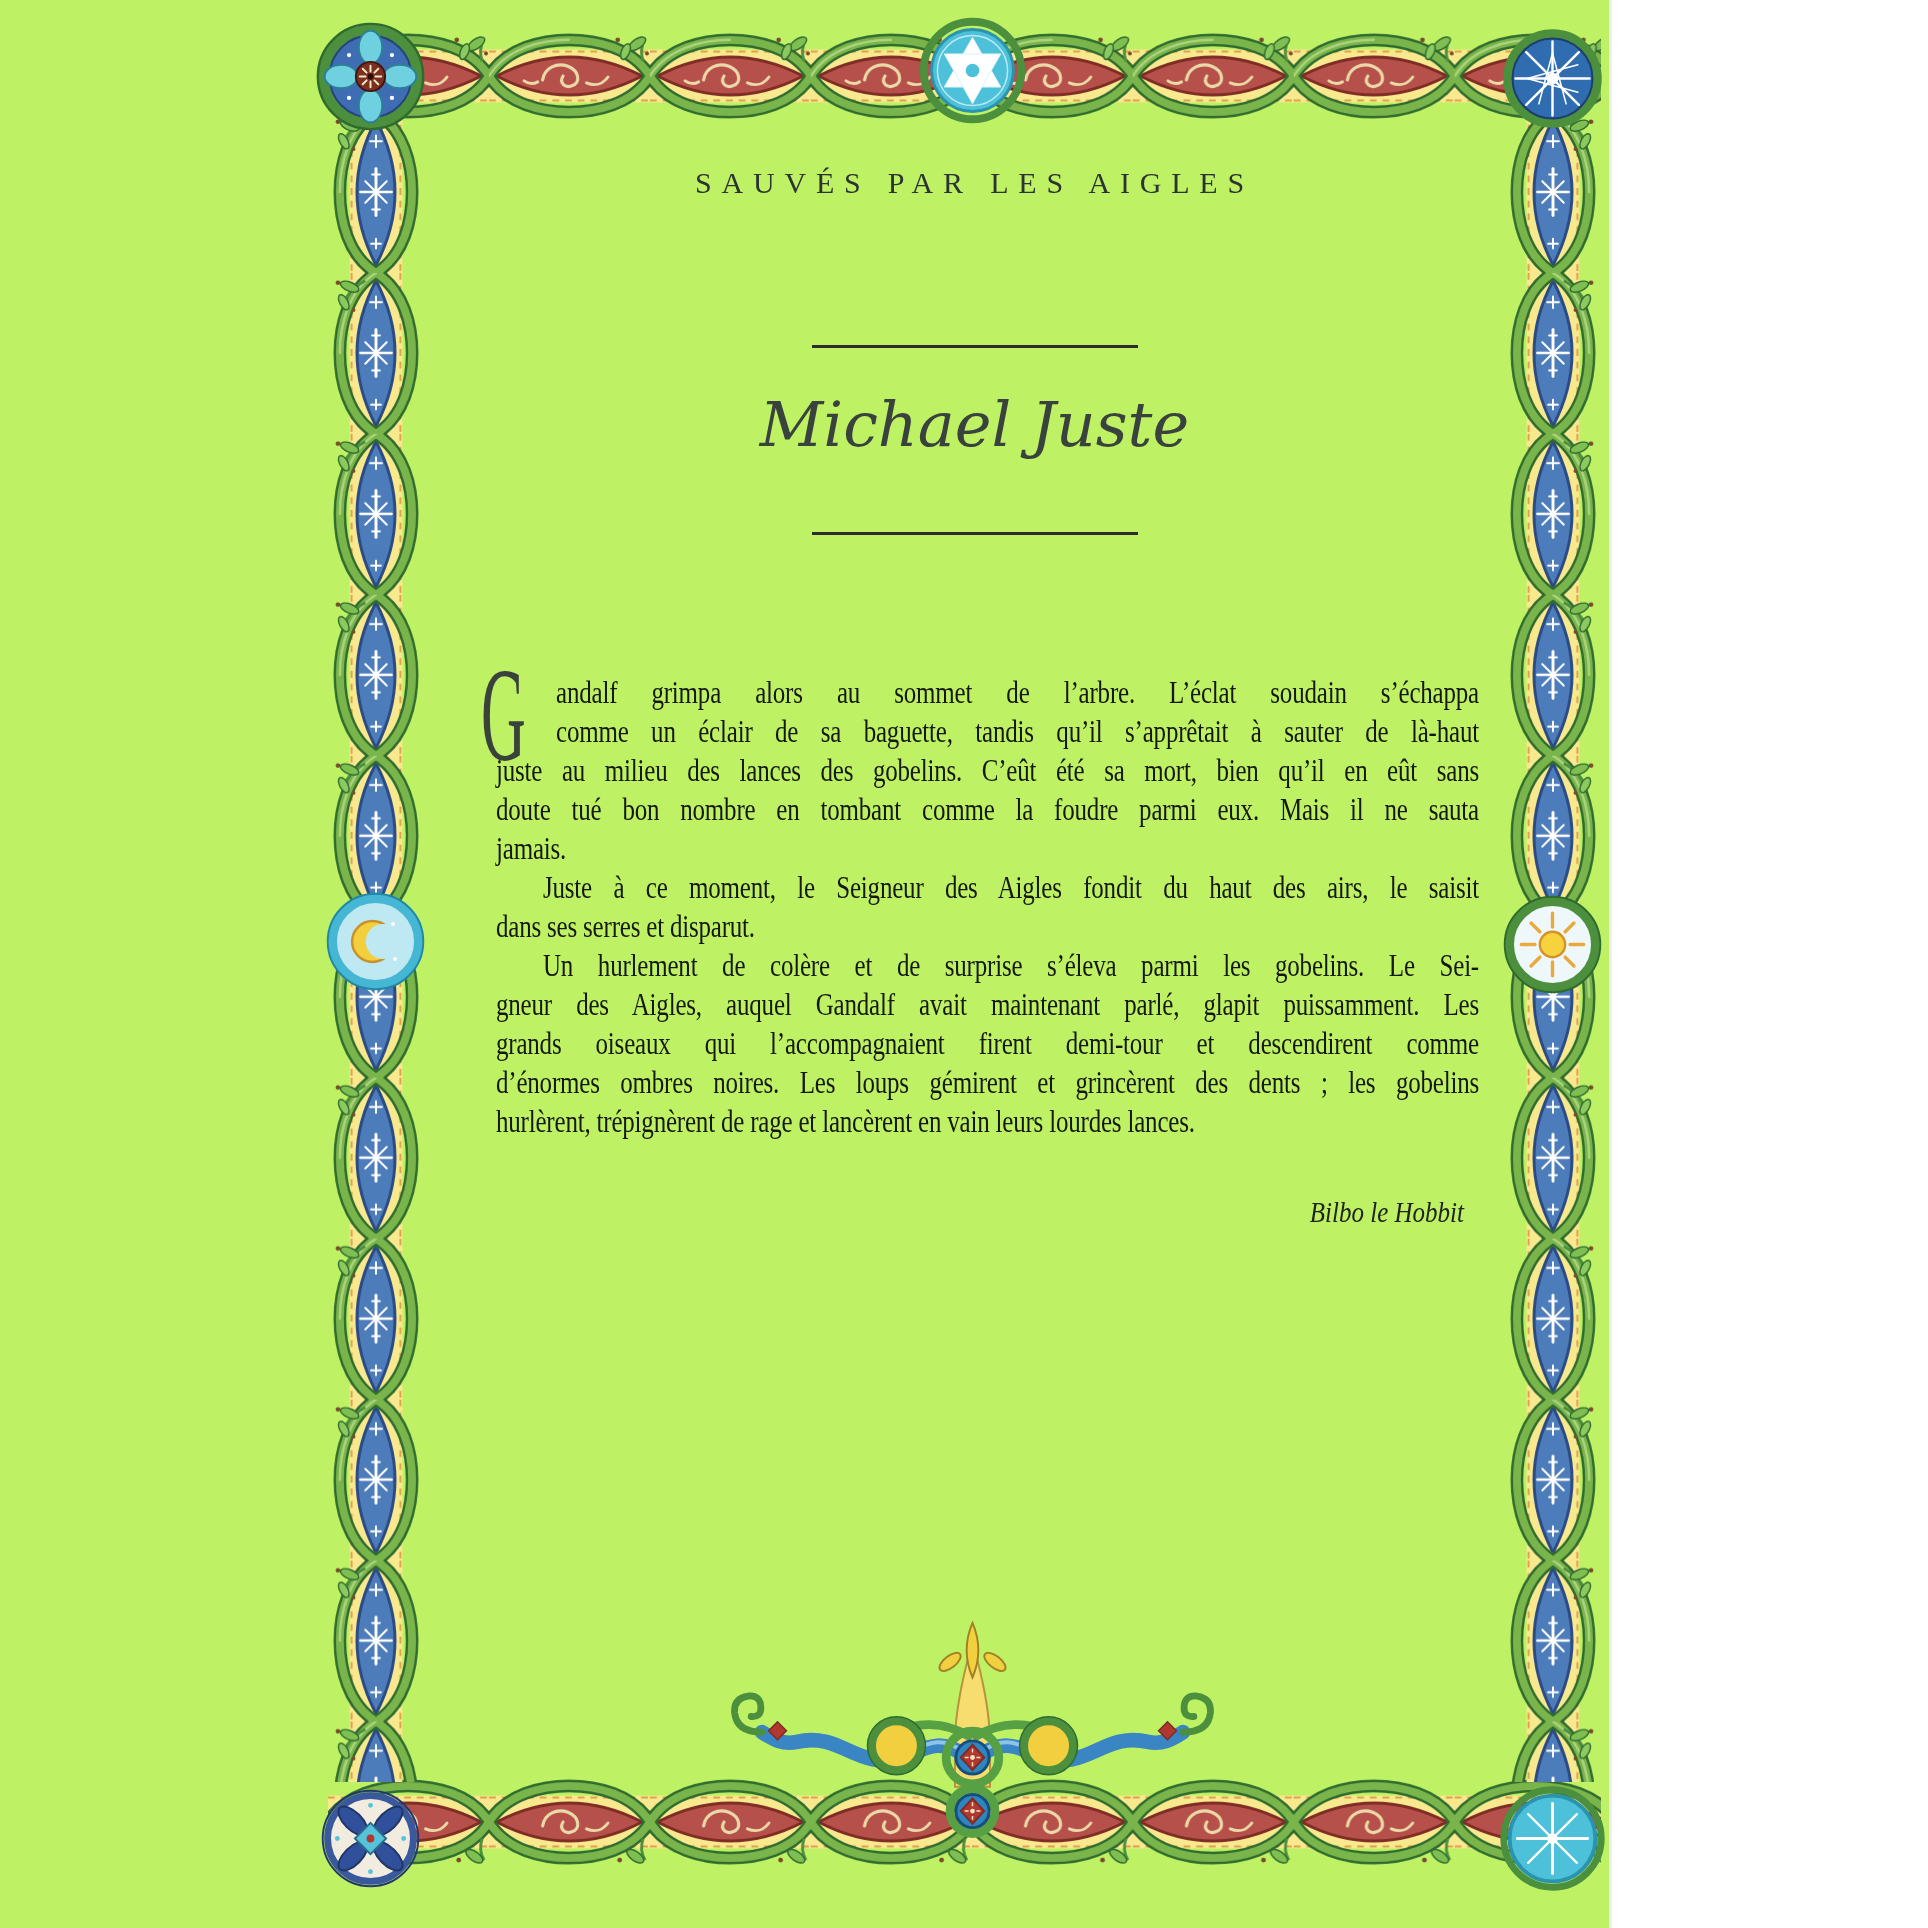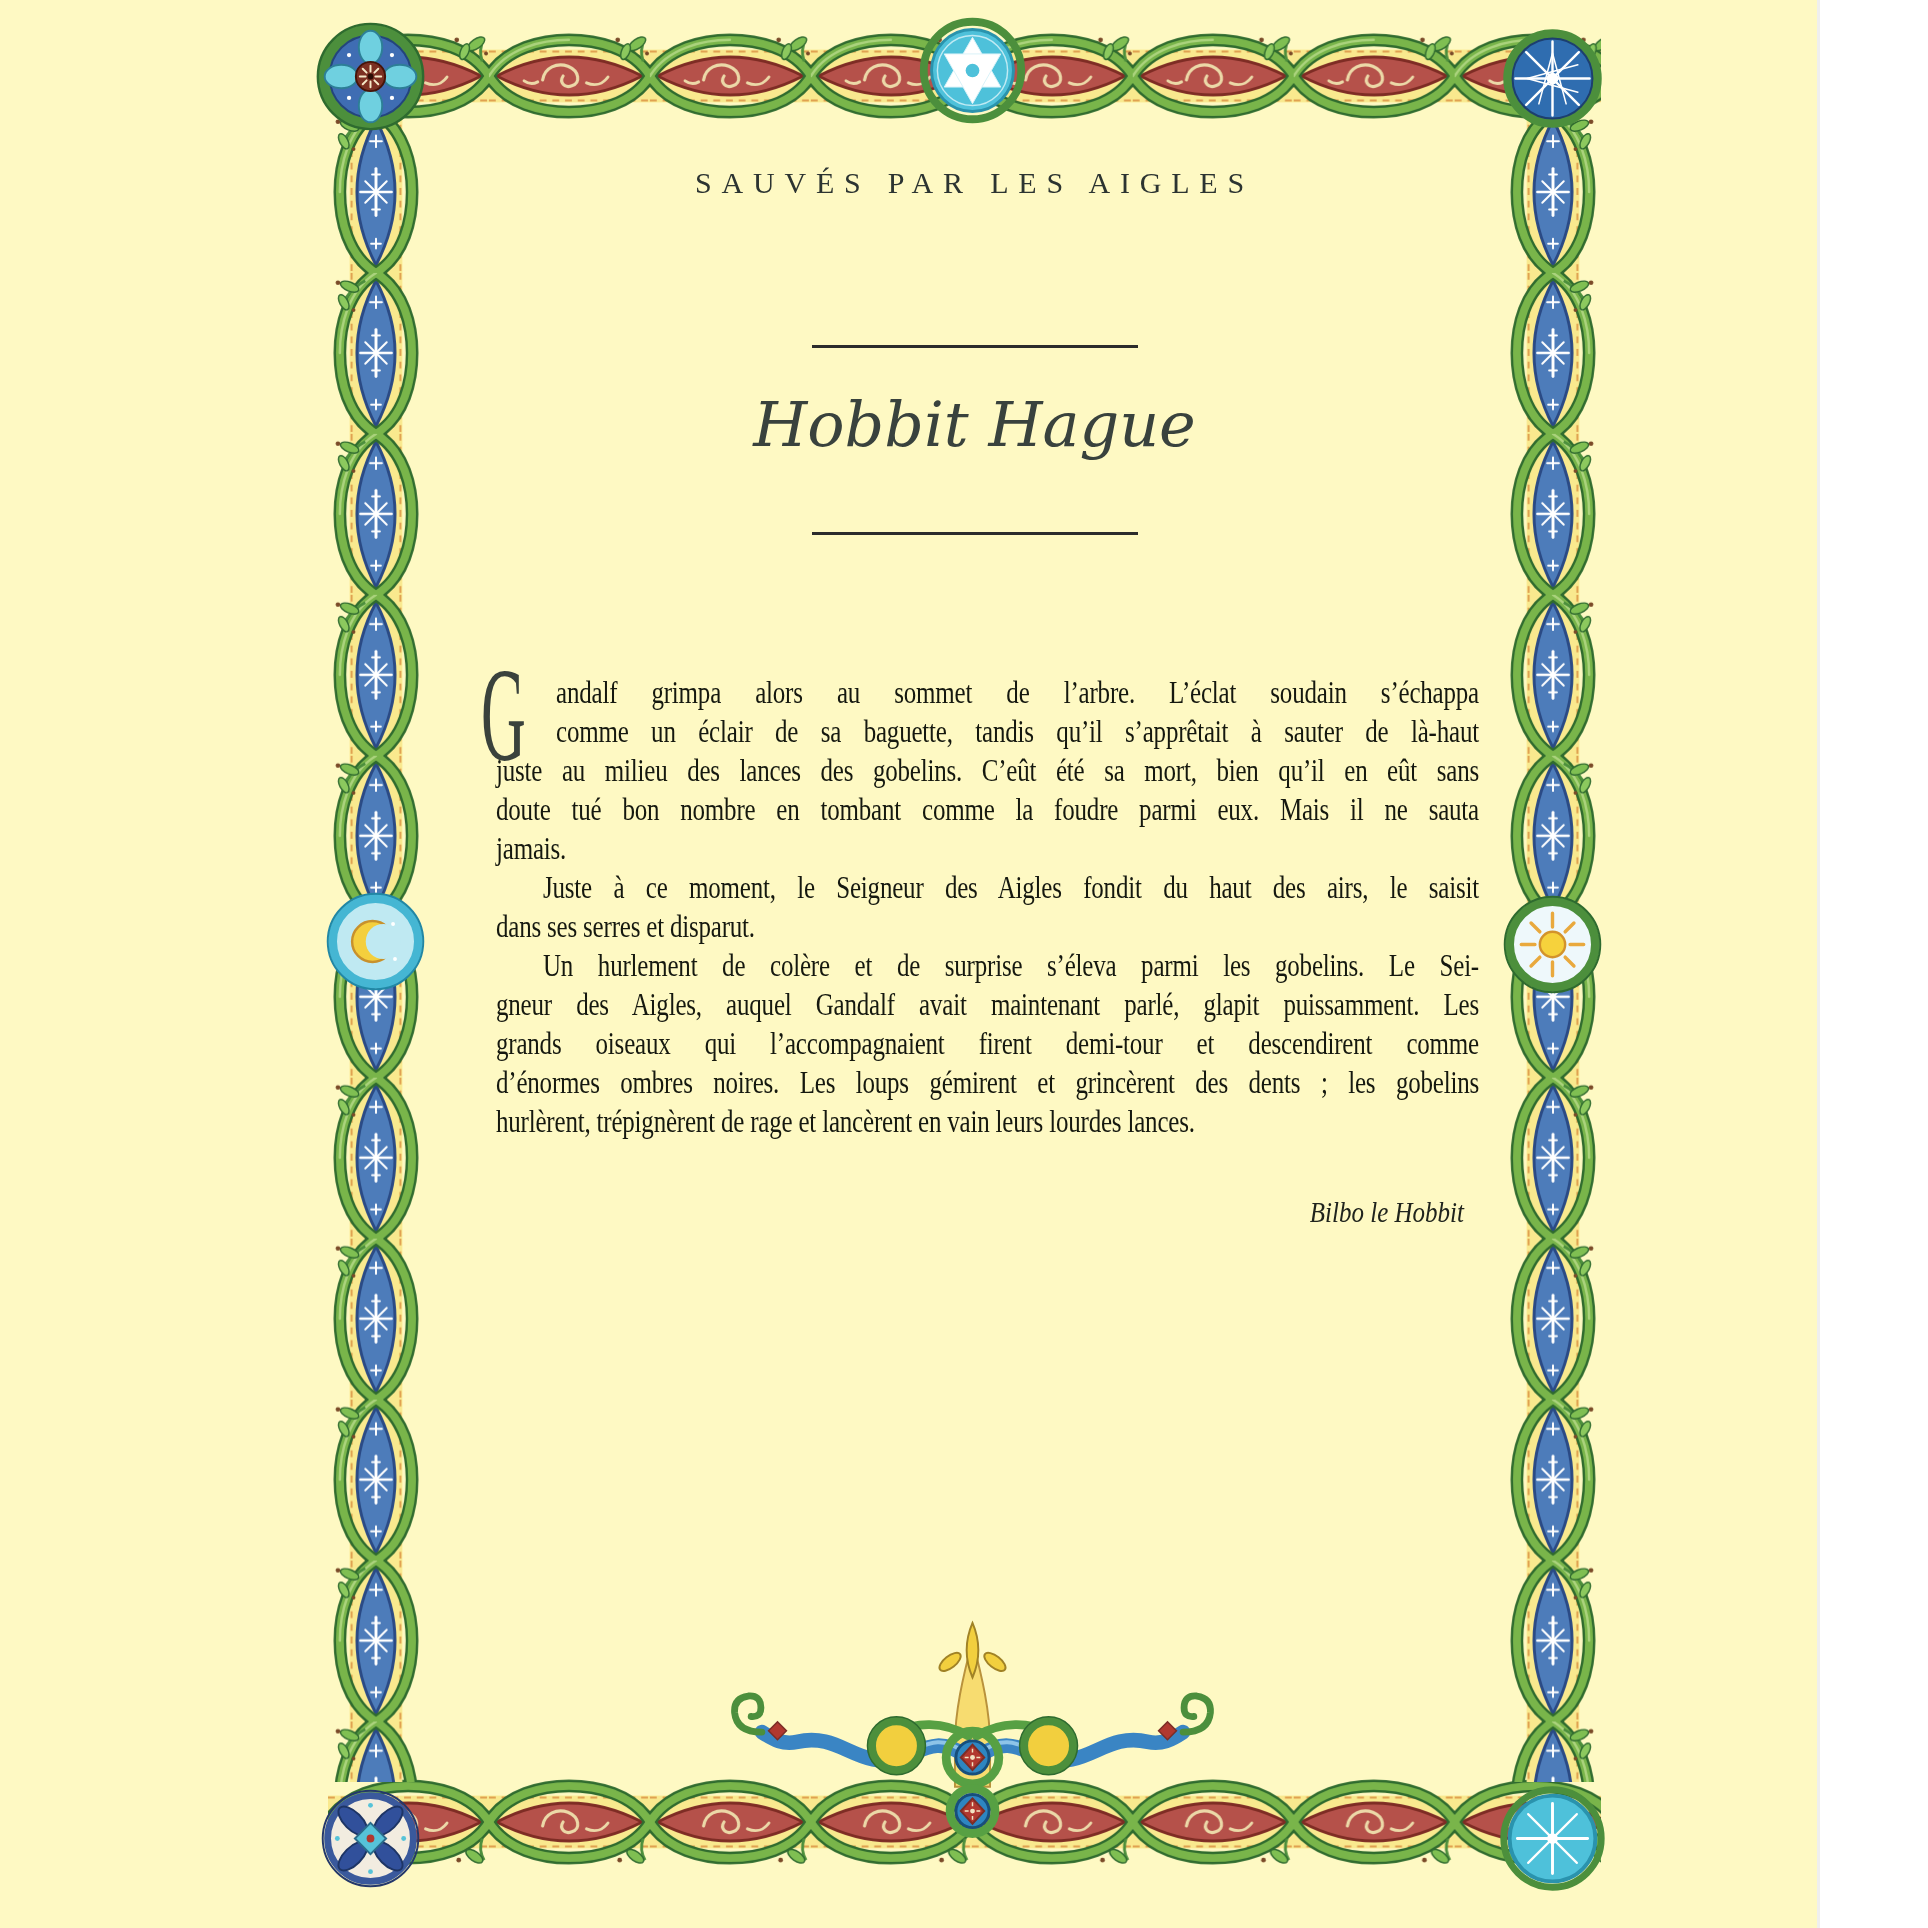--- a/index.html
+++ b/index.html
@@ -1,16 +1,16 @@
 <!DOCTYPE html>
 <html><head>
 <meta charset="utf-8">
 <style>
   html,body{margin:0;padding:0;background:#ffffff;}
-  .page{position:relative;width:1820px;height:1928px;background:#fef9c3;overflow:hidden;
+  .page{position:relative;width:1612px;height:1928px;background:#bef264;overflow:hidden;
         font-family:"Liberation Serif",serif;}
   .abs{position:absolute;}
   svg{display:block;}
 
   
   .kicker{left:477px;top:166px;width:995px;text-align:center;
           font-size:30px;letter-spacing:9.8px;color:#2c3431;}
   .rule{left:812px;width:326px;height:2.9px;background:#2c2c2c;}
   .rule1{top:345px;} .rule2{top:532px;}
   .author{left:477px;top:388px;width:995px;text-align:center;
@@ -250,21 +250,21 @@
       <circle r="17" fill="#2e86c1" stroke="#174f7c" stroke-width="3"></circle>
       <path d="M0,-13 L12,0 L0,13 L-12,0 Z" fill="#b1382f" stroke="#7c2d26" stroke-width="2"></path>
       <path d="M0,-9 V-5 M0,5 V9 M-8,0 H-4 M4,0 H8" stroke="#f2e3c2" stroke-width="1.5"></path>
       <circle r="2.5" fill="#f2e3c2"></circle>
     </g>
   </svg>
 
   <div class="abs kicker">SAUVÉS PAR LES AIGLES</div>
 
   <div class="abs rule rule1"></div>
-  <div class="abs author">Hobbit Hague</div>
+  <div class="abs author">Michael Juste</div>
   <div class="abs rule rule2"></div>
 
   <div class="abs dropcap">G</div>
 
   <div class="abs bodycol">
     <div class="line j capind">andalf grimpa alors au sommet de l’arbre. L’éclat soudain s’échappa</div>
     <div class="line j capind">comme un éclair de sa baguette, tandis qu’il s’apprêtait à sauter de là-haut</div>
     <div class="line j">juste au milieu des lances des gobelins. C’eût été sa mort, bien qu’il en eût sans</div>
     <div class="line j">doute tué bon nombre en tombant comme la foudre parmi eux. Mais il ne sauta</div>
     <div class="line lastline">jamais.</div>

